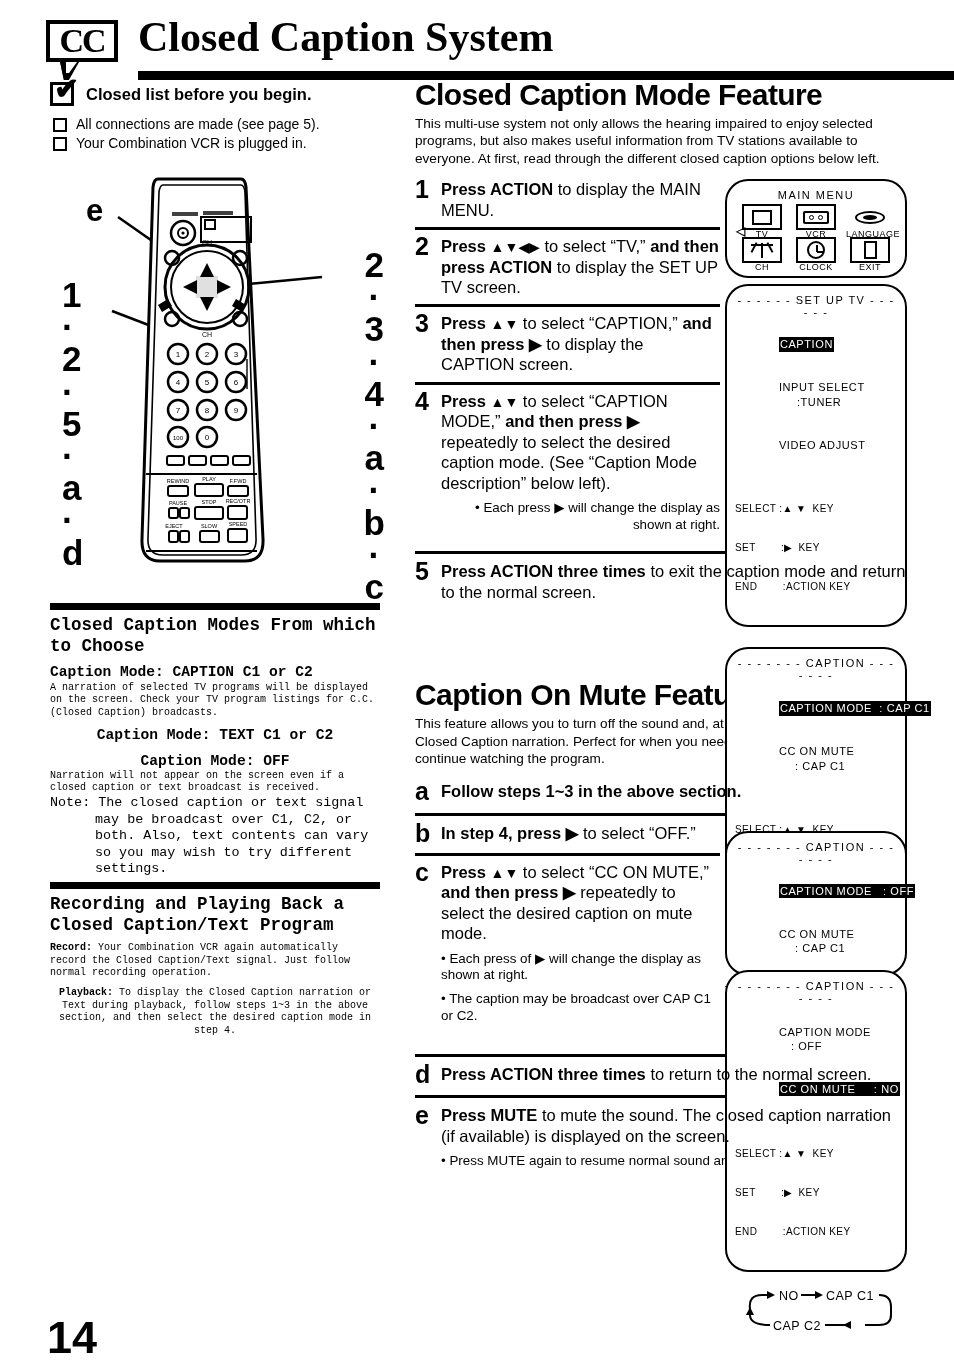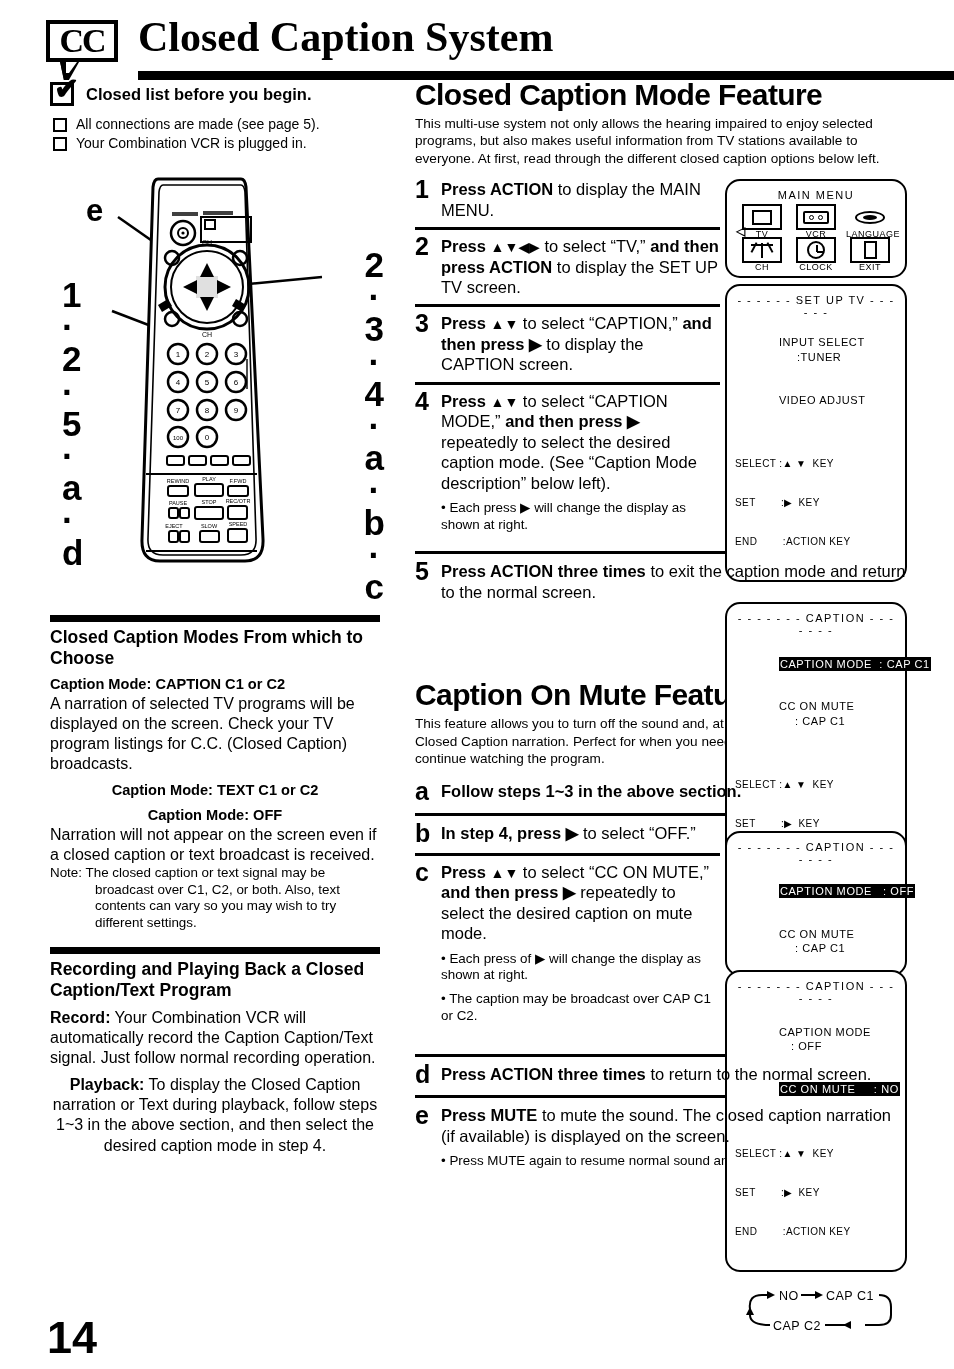--- a/index.html
+++ b/index.html
@@ -69,25 +69,25 @@
   }
   .callout-right{
     position:absolute;right:6px;top:90px;
     font-size:35px;font-weight:bold;line-height:0.92;letter-spacing:-1px;text-align:center;
   }
   .callout-e{
     position:absolute;left:36px;top:34px;font-size:31px;font-weight:bold;
   }
 
   
-  .sec{margin-top:16px;}
+  .sec{margin-top:4px;font-family:Liberation Mono, monospace;}
   .sec-bar{height:7px;background:#000;margin-bottom:5px;}
   .sec-title{font-size:17.5px;font-weight:bold;line-height:1.18;margin-bottom:7px;}
   .sub-bold{font-size:14.6px;font-weight:bold;line-height:1.25;}
-  .body-t{font-size:16px;line-height:1.26;}
+  .body-t{font-size:10px;line-height:1.26;}
   .note-t{font-size:13.4px;line-height:1.24;}
   .note-ind{padding-left:45px;text-indent:-45px;}
   .p-gap{margin-top:7px;text-align:center;}
 
   .pageno{
     position:absolute;left:47px;top:1312px;font-size:45px;font-weight:bold;
   }
 
   
   .rcol{position:absolute;left:415px;top:80px;width:492px;}
@@ -103,21 +103,21 @@
   .sttext{font-size:16.5px;line-height:1.24;flex:1;}
   .sttext b{font-weight:bold;}
   .rule-short{height:3px;background:#000;width:305px;margin:7px 0 6px 0;}
   .rule-long{height:3px;background:#000;width:492px;margin:8px 0 7px 0;}
   .bullet{font-size:13.4px;line-height:1.24;margin-top:7px;padding-left:10px;}
   .tri{font-size:14px;}
 
   
   .osd-col{position:absolute;left:310px;top:0;width:182px;}
   .osd{
-    border:2.5px solid #000;border-radius:15px;background:#fff;
+    border:2.5px solid #000;border-radius:23px;background:#fff;
     padding:6px 8px;box-sizing:border-box;
     font-family:"Liberation Sans", sans-serif;
   }
   .osd-title{font-size:11px;text-align:center;letter-spacing:1.5px;margin:2px 0 3px;}
   .osd-line{font-size:11px;letter-spacing:0.6px;line-height:1.3;white-space:pre;}
   .osd-hl{background:#000;color:#fff;display:inline-block;padding:0 1px;}
   .osd-keys{font-size:10px;letter-spacing:0.4px;line-height:1.3;white-space:pre;margin-top:10px;}
 
   
   .mm-grid{display:flex;justify-content:space-around;margin:2px 0 0 0;position:relative;}
@@ -305,21 +305,21 @@
         <span>Note:</span>
         <span>The closed caption or text signal may be broadcast over C1, C2, or both. Also, text contents can vary so you may wish to try different settings.</span>
       </div>
     </div>
 
     <div class="sec">
       <div class="sec-bar"></div>
       <div class="sec-title">Recording and Playing Back a Closed Caption/Text Program</div>
       <div class="body-t">
         <b>Record:</b>
-        <span>Your Combination VCR will automatically record the Caption Caption/Text signal. Just follow normal recording operation.</span>
+        <span>Your Combination VCR again automatically record the Closed Caption/Text signal. Just follow normal recording operation.</span>
       </div>
       <div class="body-t p-gap">
         <b>Playback:</b>
         <span>To display the Closed Caption narration or Text during playback,  follow steps 1~3 in the above section, and then select the desired caption mode in step 4.</span>
       </div>
     </div>
   </div>
 
   <div class="pageno">14</div>
 
@@ -346,21 +346,21 @@
         <div class="strow">
           <div class="stnum">3</div>
           <div class="sttext"><b>Press</b> <span class="tri">▲▼</span> to select “CAPTION,” <b>and then press ▶</b> to display the CAPTION screen.</div>
         </div>
         <div class="rule-short"></div>
 
         <div class="strow">
           <div class="stnum">4</div>
           <div class="sttext"><b>Press</b> <span class="tri">▲▼</span> to select “CAPTION MODE,” <b>and then press ▶</b> repeatedly to select the desired caption mode. (See “Caption Mode description” below left).</div>
         </div>
-        <div class="bullet" style="padding-left:26px;">• Each press ▶ will change the display as shown at right.</div>
+        <div class="bullet" style="padding-left:26px;text-align:right;">• Each press ▶ will change the display as shown at right.</div>
       </div>
 
       <div class="osd-col">
 
         <div class="osd" style="padding-bottom:4px;">
           <div class="osd-title">MAIN MENU</div>
           <div class="mm-grid">
             <div class="mm-cell">
               <div class="cursor-mk">◁</div>
               <div class="mm-icon">
@@ -409,20 +409,23 @@
               <div class="mm-icon">
                   <div class="exit-ic"></div>
                 </div>
               <div class="mm-lab">EXIT</div>
             </div>
           </div>
         </div>
 
         <div class="osd" style="margin-top:6px;">
           <div class="osd-title">- - - - - -  SET UP TV  - - - - - -</div>
+          <div class="osd-line" style="margin-top:5px;">
+            <span class="osd-hl">CAPTION</span>
+          </div>
           <div class="osd-line">
             <span>INPUT SELECT</span>
             <span style="margin-left:18px;">:TUNER</span>
           </div>
           <div class="osd-line">
             <span>VIDEO ADJUST</span>
           </div>
           <div class="osd-keys">
             <div>SELECT :▲ ▼  KEY</div>
             <div>SET        :▶  KEY</div>

